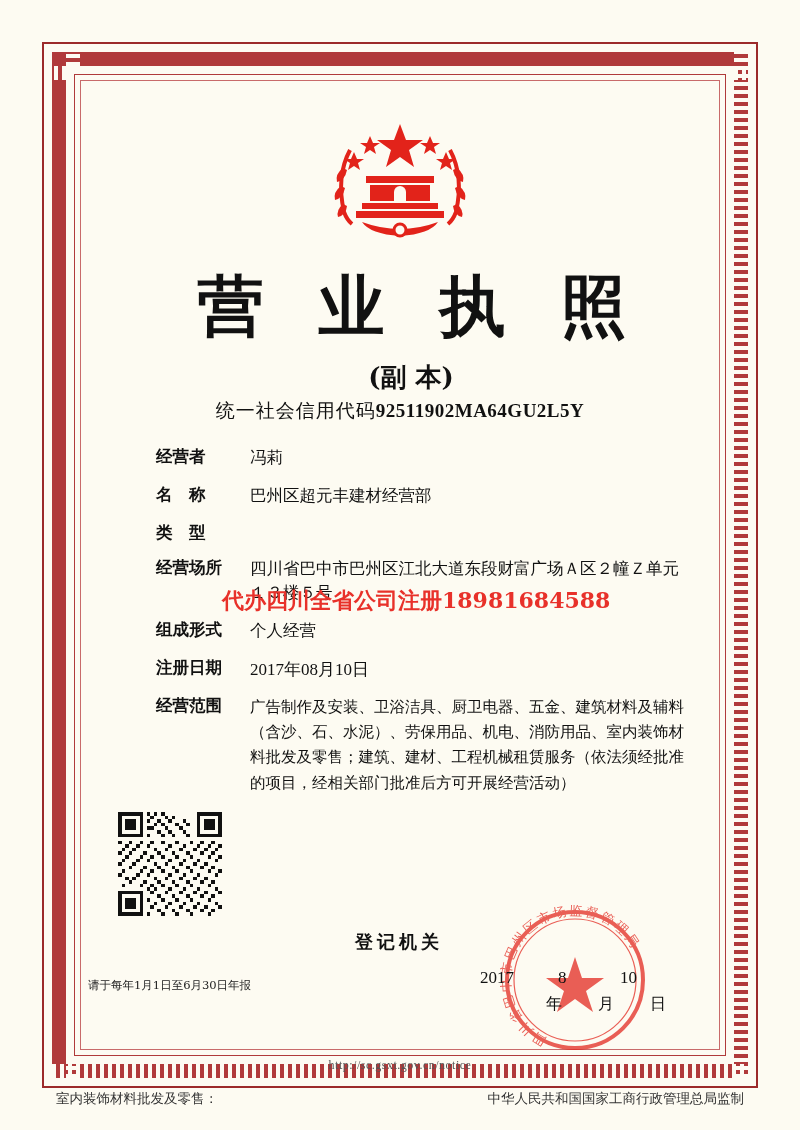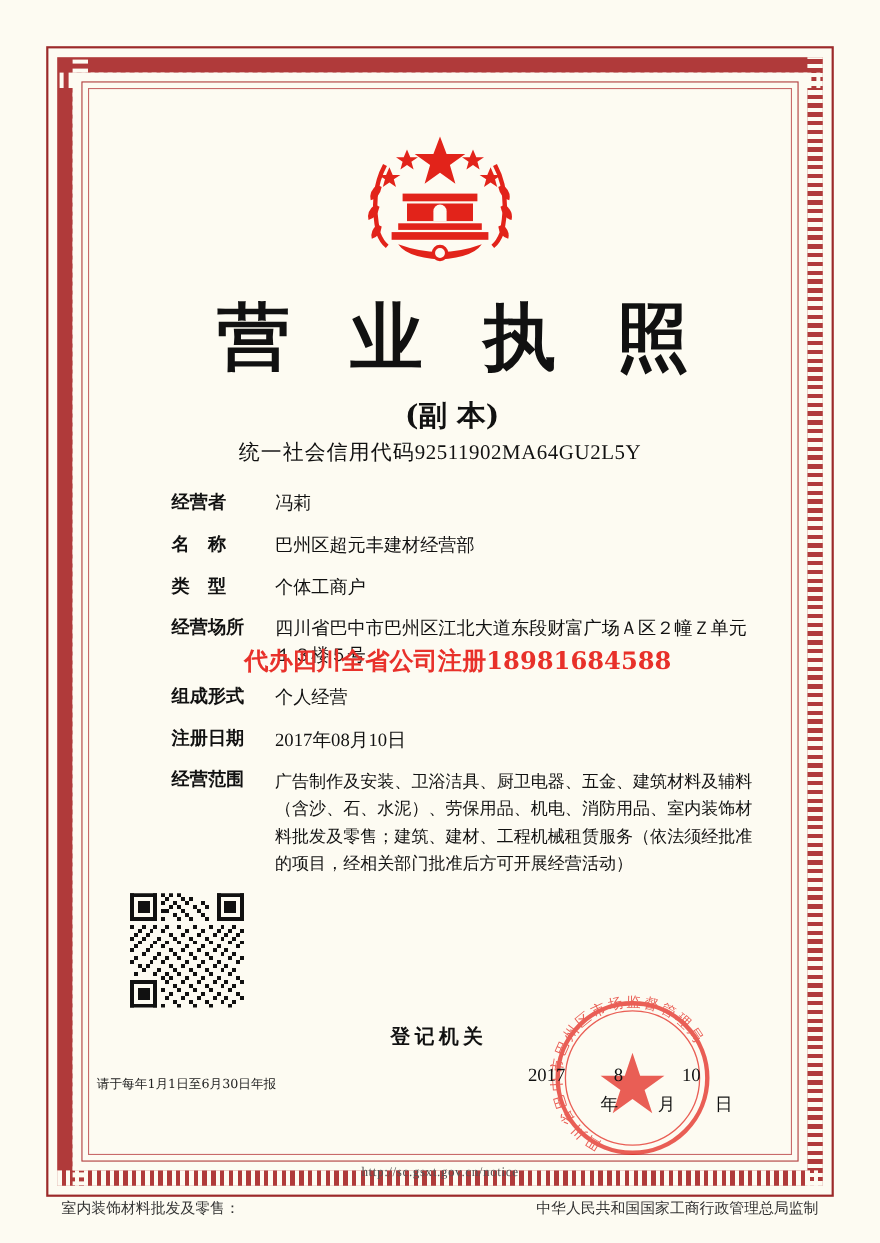--- a/index.html
+++ b/index.html
@@ -89,20 +89,21 @@
     position:absolute;top:398px;left:0;right:0;
     text-align:center;
     font-size:19px;
     color:#111;
     font-family:"DejaVu Serif", serif;
     letter-spacing:1px;
   }
   .credit-code .code{
     font-family:"Liberation Serif", serif;
     letter-spacing:0.5px;
+    font-weight:bold;
   }
 
   
   .fields{
     position:absolute;
     left:112px;top:446px;width:578px;
   }
   .field{
     display:flex;
     align-items:flex-start;
@@ -249,21 +250,20 @@
     <div class="field">
       <div class="label">经营者</div>
       <div class="value">冯莉</div>
     </div>
     <div class="field">
       <div class="label">名　称</div>
       <div class="value">巴州区超元丰建材经营部</div>
     </div>
     <div class="field">
       <div class="label">类　型</div>
-      <div class="value">个体工商户</div>
     </div>
     <div class="field">
       <div class="label">经营场所</div>
       <div class="value">四川省巴中市巴州区江北大道东段财富广场Ａ区２幢Ｚ单元１３楼５号</div>
     </div>
     <div class="field">
       <div class="label">组成形式</div>
       <div class="value">个人经营</div>
     </div>
     <div class="field date">

